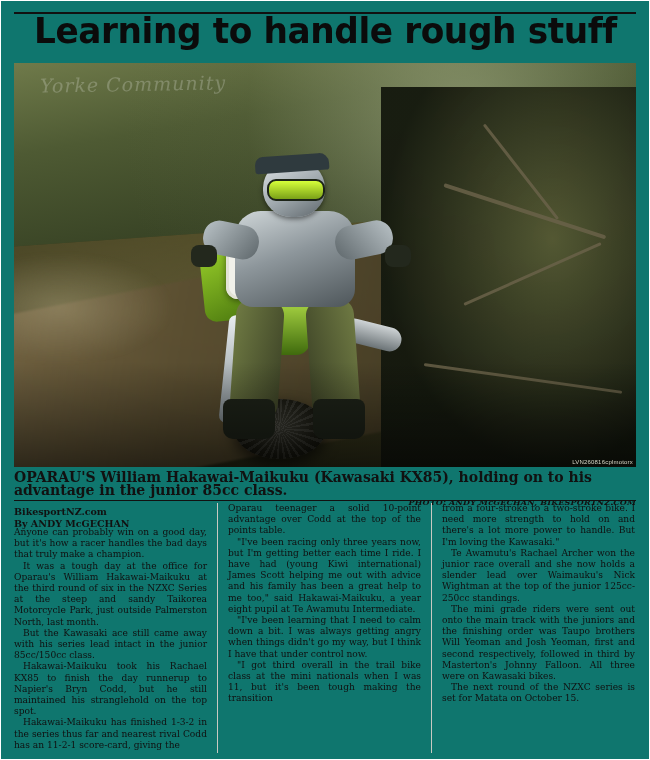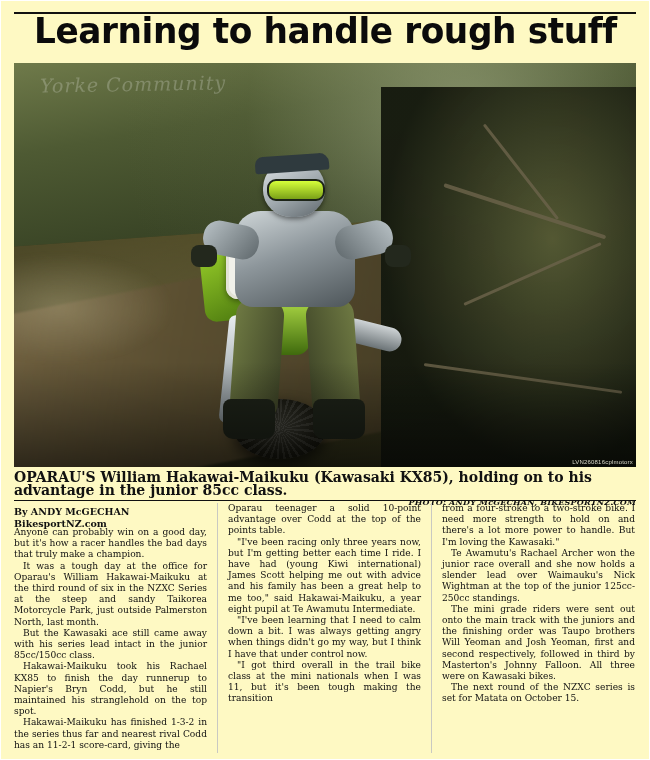--- a/index.html
+++ b/index.html
@@ -7,21 +7,21 @@
     padding: 0;
     background: #ffffff;
   }
   body {
     font-family: "Liberation Serif", serif;
   }
   #page {
     position: relative;
     width: 650px;
     height: 760px;
-    background: #fef9c3;
+    background: #0f766e;
     overflow: hidden;
     box-sizing: border-box;
   }
   
   .headline-wrap {
     position: absolute;
     left: 0;
     top: 0;
     width: 650px;
     height: 62px;
@@ -370,22 +370,22 @@
 
     <div class="shadowbar"></div>
     <div class="photo-code">LVN260816cplmotorx</div>
   </div>
 
   <div class="caption">OPARAU'S William Hakawai-Maikuku (Kawasaki KX85), holding on to his advantage in the junior 85cc class.</div>
   <div class="photo-credit">PHOTO: ANDY McGECHAN, BIKESPORTNZ.COM</div>
   <div class="rule-under-caption"></div>
 
   <div class="byline">
+    <div>BikesportNZ.com</div>
     <div>By ANDY McGECHAN</div>
-    <div>BikesportNZ.com</div>
   </div>
 
   <div class="cols">
     <div class="divider" id="div1"></div>
     <div class="divider" id="div2"></div>
 
     <div class="col" id="col1">
       <p class="first">Anyone can probably win on a good day, but it's how a racer handles the bad days that truly make a champion.</p>
       <p>It was a tough day at the office for Oparau's William Hakawai-Maikuku at the third round of six in the NZXC Series at the steep and sandy Taikorea Motorcycle Park, just outside Palmerston North, last month.</p>
       <p>But the Kawasaki ace still came away with his series lead intact in the junior 85cc/150cc class.</p>

